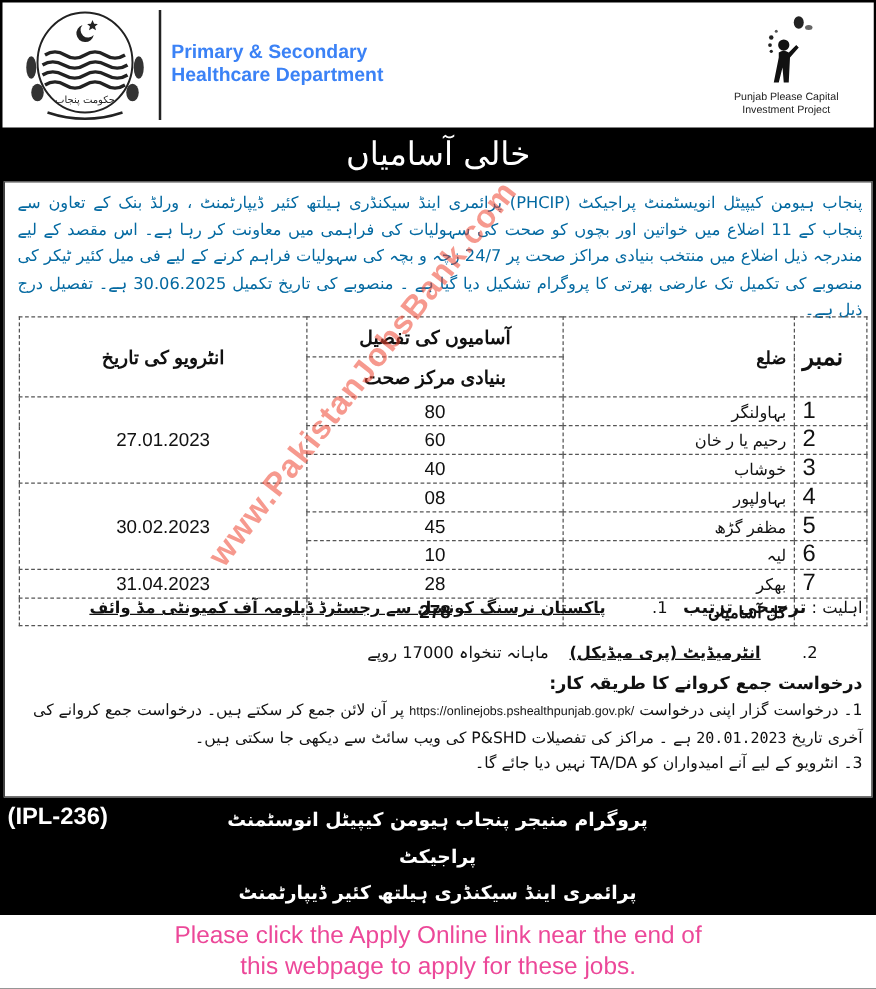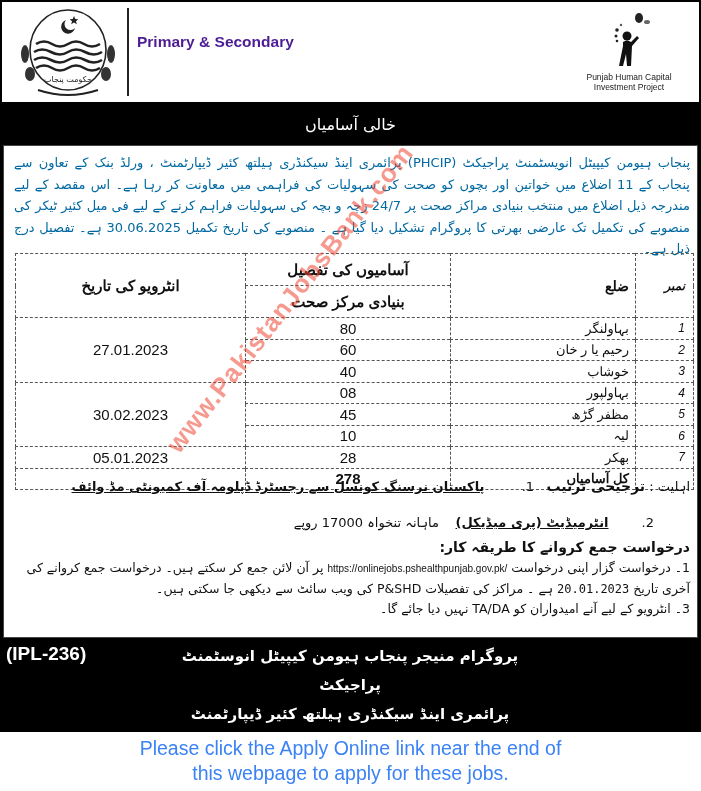--- a/index.html
+++ b/index.html
@@ -8,33 +8,33 @@
 
   
   .header {
     position: absolute; left: 2px; top: 2px; width: 697px; height: 100px;
     background: #fff; display: flex; align-items: center;
   }
   .emblem { position: absolute; left: 14px; top: 4px; width: 104px; height: 92px; }
   .header-divider { position: absolute; left: 125px; top: 6px; width: 2px; height: 88px; background: #222; }
   .dept-title {
     position: absolute; left: 135px; top: 30px;
-    font-family: "Liberation Sans", sans-serif; font-weight: bold; font-size: 15.5px; line-height: 19px; color: #4c1d95;
+    font-family: "Liberation Sans", sans-serif; font-weight: bold; font-size: 15.5px; line-height: 19px; color: #3b82f6;
   }
   .phcip-logo { position: absolute; right: 10px; top: 6px; width: 120px; height: 92px; text-align: center; }
   .phcip-logo svg { display: block; margin: 0 auto; }
   .phcip-text { font-family: "Liberation Sans", sans-serif; font-size: 8.5px; line-height: 10px; color: #222; margin-top: 2px; }
 
   
   .title-band {
     position: absolute; left: 0; top: 103px; width: 701px; height: 42px;
     display: flex; align-items: center; justify-content: center;
   }
   .title-band span {
-    color: #fff; font-family: "DejaVu Sans", sans-serif; font-size: 16px; letter-spacing: 10px; font-weight: normal;
+    color: #fff; font-family: "DejaVu Sans", sans-serif; font-size: 26px; letter-spacing: 10px; font-weight: normal;
   }
 
   
   .body-panel {
     position: absolute; left: 3px; top: 145px; width: 695px; height: 493px;
     background: #fff; border: 1px solid #444;
   }
   .intro {
     position: absolute; left: 10px; top: 6px; width: 676px;
     direction: rtl; text-align: justify; font-size: 13px; line-height: 21.5px; color: #0369a1;
@@ -43,21 +43,21 @@
   
   table.vac {
     position: absolute; left: 11px; top: 107px; width: 679px;
     border-collapse: collapse; direction: rtl; font-size: 13px;
   }
   table.vac th, table.vac td {
     border: 1px dashed #555; height: 21.5px; padding: 0 6px;
     font-family: "Liberation Sans", sans-serif;
   }
   table.vac th { font-weight: bold; font-size: 14px; }
-  table.vac .col-no { width: 58px; text-align: right; padding-right: 8px; font-size: 12px; font-style: italic; }
+  table.vac .col-no { width: 58px; text-align: left; padding-right: 8px; font-size: 19px; }
   table.vac .col-district { width: 185px; text-align: right; }
   table.vac .col-count { width: 205px; text-align: center; font-size: 15px; }
   table.vac .col-date { text-align: center; font-size: 15px; }
   table.vac tr.total td { font-weight: bold; }
   table.vac .head-tall { height: 32px; }
 
   
   .elig {
     position: absolute; left: 10px; width: 676px; direction: rtl; text-align: right; font-size: 13px; line-height: 21px;
   }
@@ -75,21 +75,21 @@
     font-family: "Liberation Sans", sans-serif; font-weight: bold; font-size: 19px;
   }
   .signature {
     position: absolute; left: 160px; top: 3px; width: 380px; text-align: center; direction: rtl;
     color: #fff; font-weight: bold; font-size: 15px; line-height: 29px;
   }
 
   
   .notice {
     position: absolute; left: 0; top: 732px; width: 701px; height: 59px; background: #fff;
-    text-align: center; color: #3b82f6; font-family: "Liberation Sans", sans-serif; font-size: 19.5px; line-height: 25px;
+    text-align: center; color: #ec4899; font-family: "Liberation Sans", sans-serif; font-size: 19.5px; line-height: 25px;
     padding-top: 4px;
   }
 
   
   .watermark {
     position: absolute; left: 160px; top: 440px; transform-origin: left top; transform: rotate(-52deg);
     color: rgba(238, 70, 50, 0.55); font-family: "Liberation Sans", sans-serif; font-weight: bold; font-size: 26px;
     white-space: nowrap; pointer-events: none; letter-spacing: 1px;
   }
 </style>
@@ -114,34 +114,35 @@
         <ellipse cx="95" cy="48" rx="4" ry="9"></ellipse>
         <ellipse cx="14" cy="68" rx="5" ry="7"></ellipse>
         <ellipse cx="90" cy="68" rx="5" ry="7"></ellipse>
       </g>
       <path d="M22 84 q30 10 60 0" fill="none" stroke="#222" stroke-width="2"></path>
     </svg>
   </div>
   <div class="header-divider"></div>
   <div class="dept-title">
     <div>Primary &amp; Secondary</div>
+    <div>Healthcare Department</div>
   </div>
   <div class="phcip-logo">
     <svg width="60" height="62" viewBox="0 0 60 62">
       <circle cx="28" cy="28" r="4.5" fill="#111"></circle>
       <path d="M24 34 q4 -3 8 0 l6 -6 l2 2 l-7 8 l-1 20 l-4 0 l-1 -12 l-3 12 l-4 0 l4 -20z" fill="#111"></path>
       <ellipse cx="40" cy="10" rx="4" ry="5" fill="#222"></ellipse>
       <ellipse cx="48" cy="14" rx="3" ry="2" fill="#666"></ellipse>
       <circle cx="18" cy="22" r="1.8" fill="#222"></circle>
       <circle cx="17" cy="28" r="1.5" fill="#222"></circle>
       <circle cx="18" cy="33" r="1.3" fill="#222"></circle>
       <circle cx="22" cy="17" r="1.2" fill="#555"></circle>
     </svg>
     <div class="phcip-text">
-      <div>Punjab Human Capital</div>
+      <div>Punjab Please Capital</div>
       <div>Investment Project</div>
     </div>
   </div>
 </div>
 
 <div class="title-band">
   <span>خالی آسامیاں</span>
 </div>
 
 <div class="body-panel">
@@ -189,21 +190,21 @@
       </tr>
       <tr>
         <td class="col-no">6</td>
         <td class="col-district">لیہ</td>
         <td class="col-count">10</td>
       </tr>
       <tr>
         <td class="col-no">7</td>
         <td class="col-district">بھکر</td>
         <td class="col-count">28</td>
-        <td class="col-date">05.01.2023</td>
+        <td class="col-date">31.04.2023</td>
       </tr>
       <tr class="total">
         <td class="col-no"></td>
         <td class="col-district">کل آسامیاں</td>
         <td class="col-count">278</td>
         <td class="col-date"></td>
       </tr>
     </tbody>
   </table>
 

